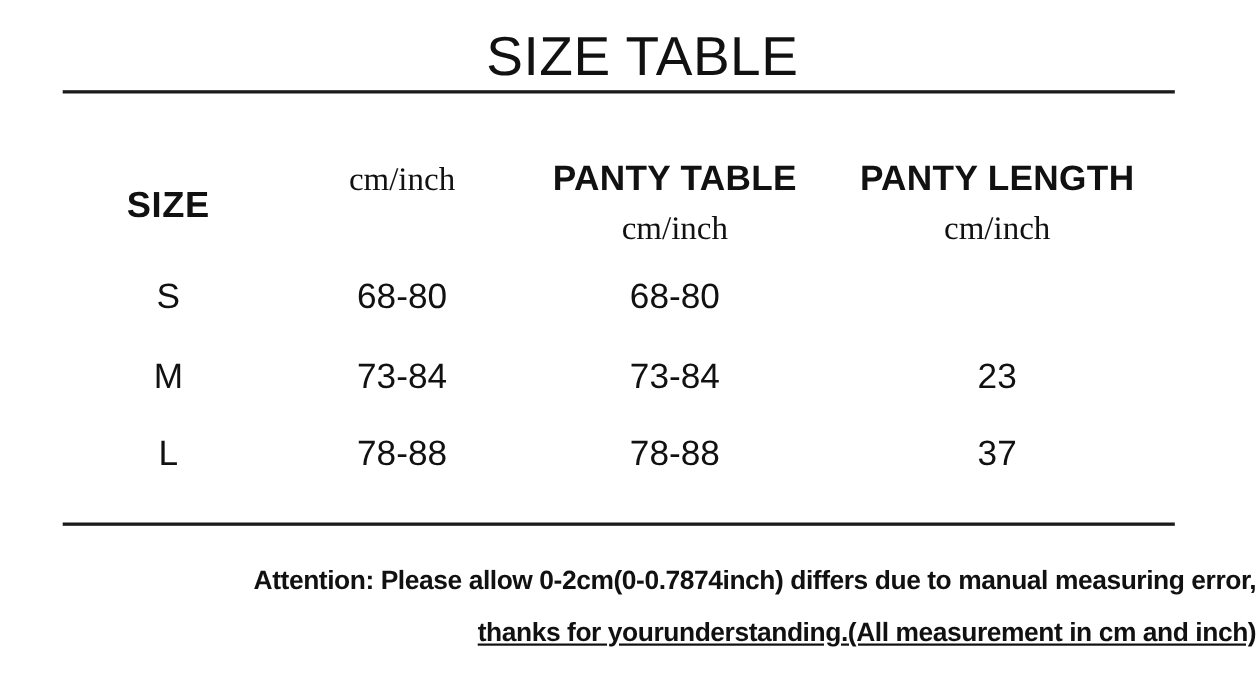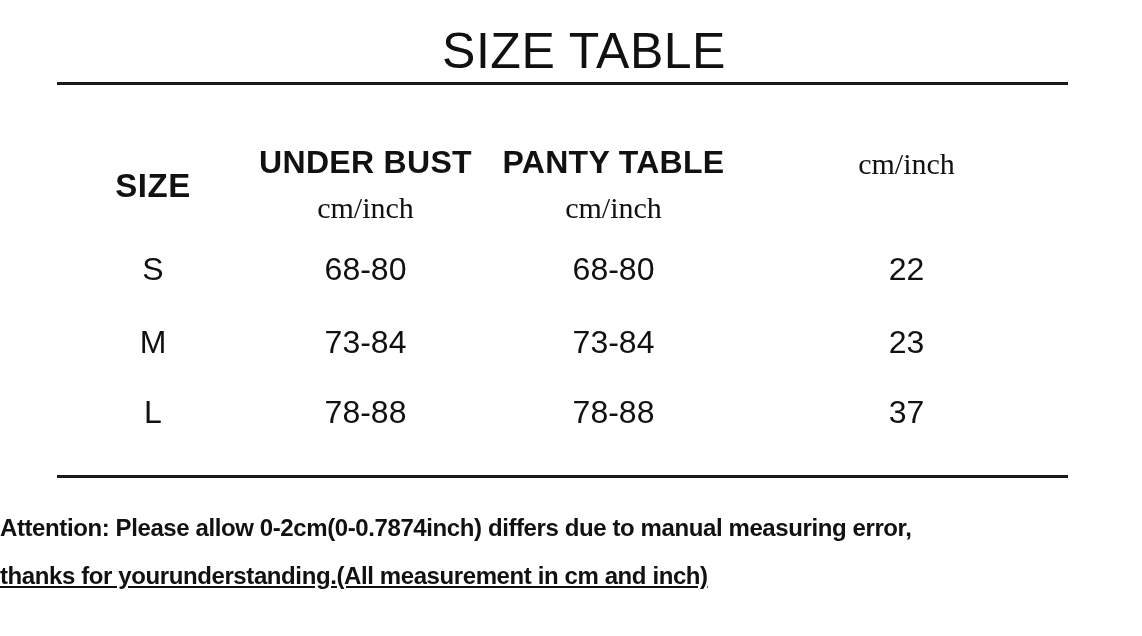--- a/index.html
+++ b/index.html
@@ -81,21 +81,21 @@
   }
   .row-s { top: 251px; }
   .row-m { top: 324px; }
   .row-l { top: 394px; }
 
   .note-line {
     position: absolute;
     left: 0;
     width: 100%;
     margin: 0;
-    text-align: left;
+    text-align: right;
     font-size: 24px;
     font-weight: 600;
     line-height: 28px;
     letter-spacing: -0.4px;
     color: #111111;
   }
   .note-line1 { top: 514px; }
   .note-line2 { top: 562px; text-decoration: underline; }
 </style>
 </head>
@@ -103,37 +103,36 @@
 
 <div class="page">
 
   <h1 class="title">SIZE TABLE</h1>
 
   <div class="divider divider-top"></div>
 
   <div class="trow header-row">
     <div class="cell size-head">SIZE</div>
     <div class="cell">
-      <div class="col-label">UNDER BUST</div>
       <div class="col-unit">cm/inch</div>
     </div>
     <div class="cell">
       <div class="col-label">PANTY TABLE</div>
       <div class="col-unit">cm/inch</div>
     </div>
     <div class="cell">
+      <div class="col-label">PANTY LENGTH</div>
       <div class="col-unit">cm/inch</div>
     </div>
   </div>
 
   <div class="trow data-row row-s">
     <div class="cell">S</div>
     <div class="cell">68-80</div>
     <div class="cell">68-80</div>
-    <div class="cell">22</div>
   </div>
 
   <div class="trow data-row row-m">
     <div class="cell">M</div>
     <div class="cell">73-84</div>
     <div class="cell">73-84</div>
     <div class="cell">23</div>
   </div>
 
   <div class="trow data-row row-l">

